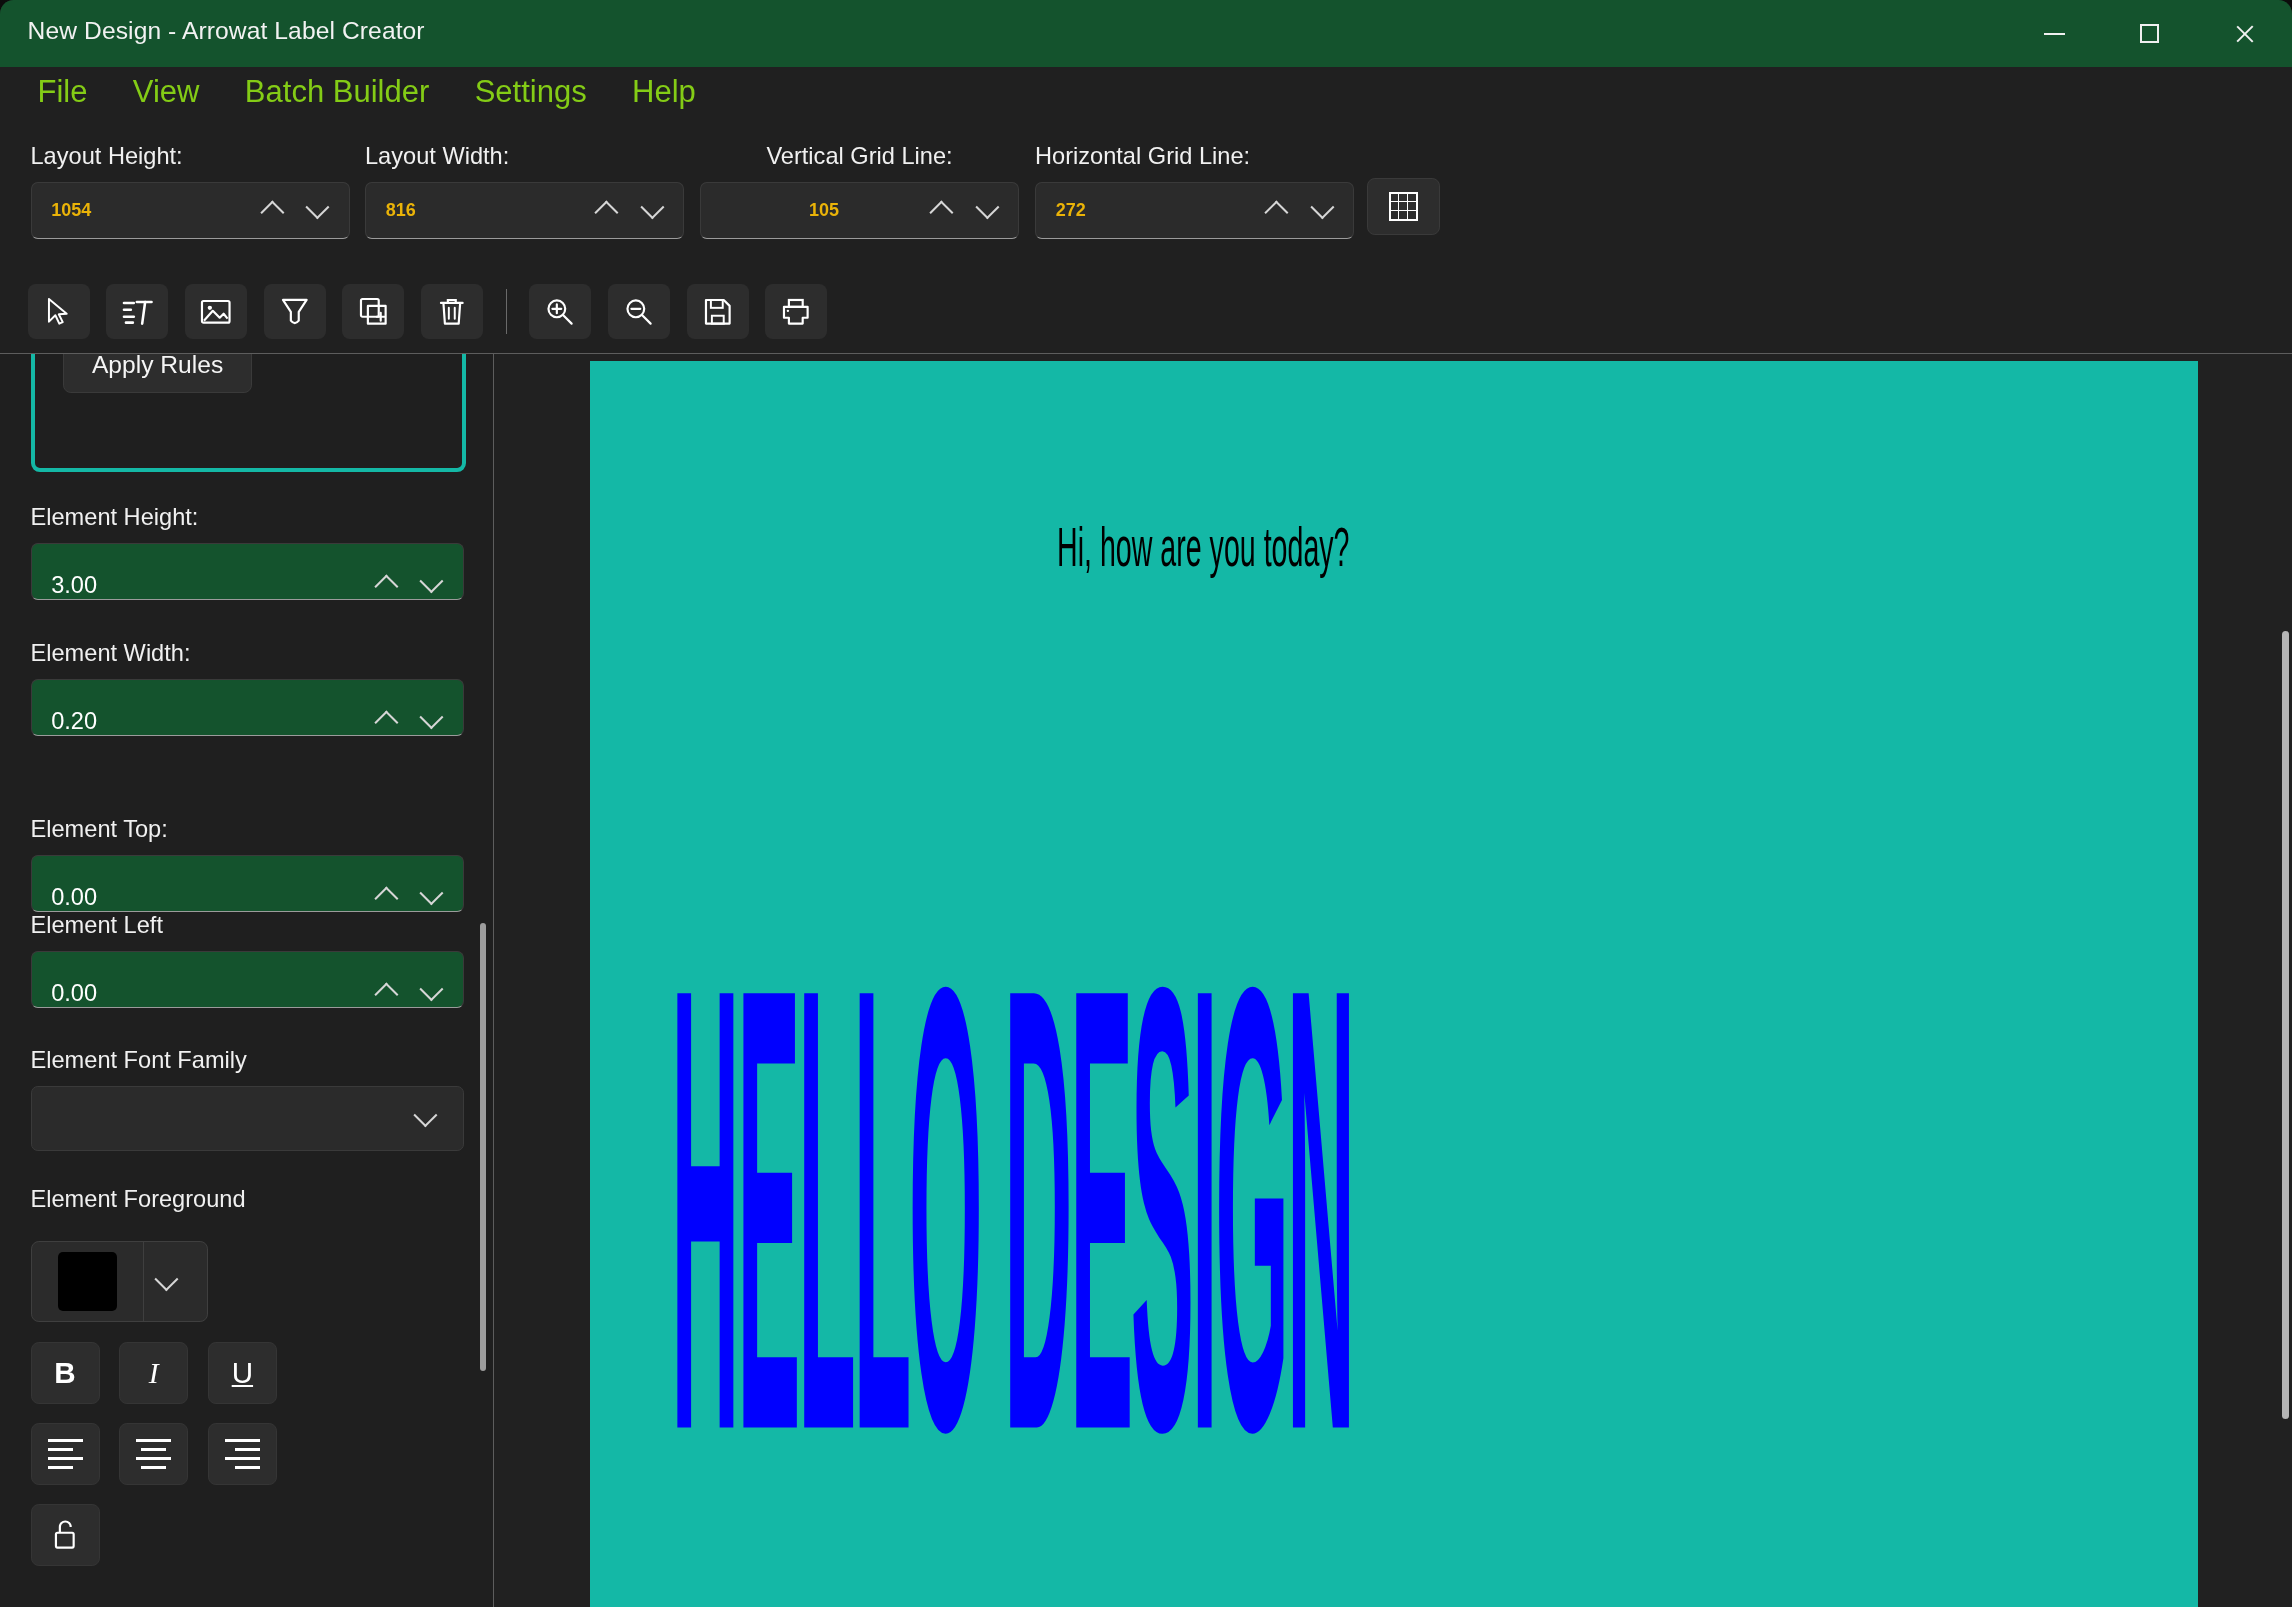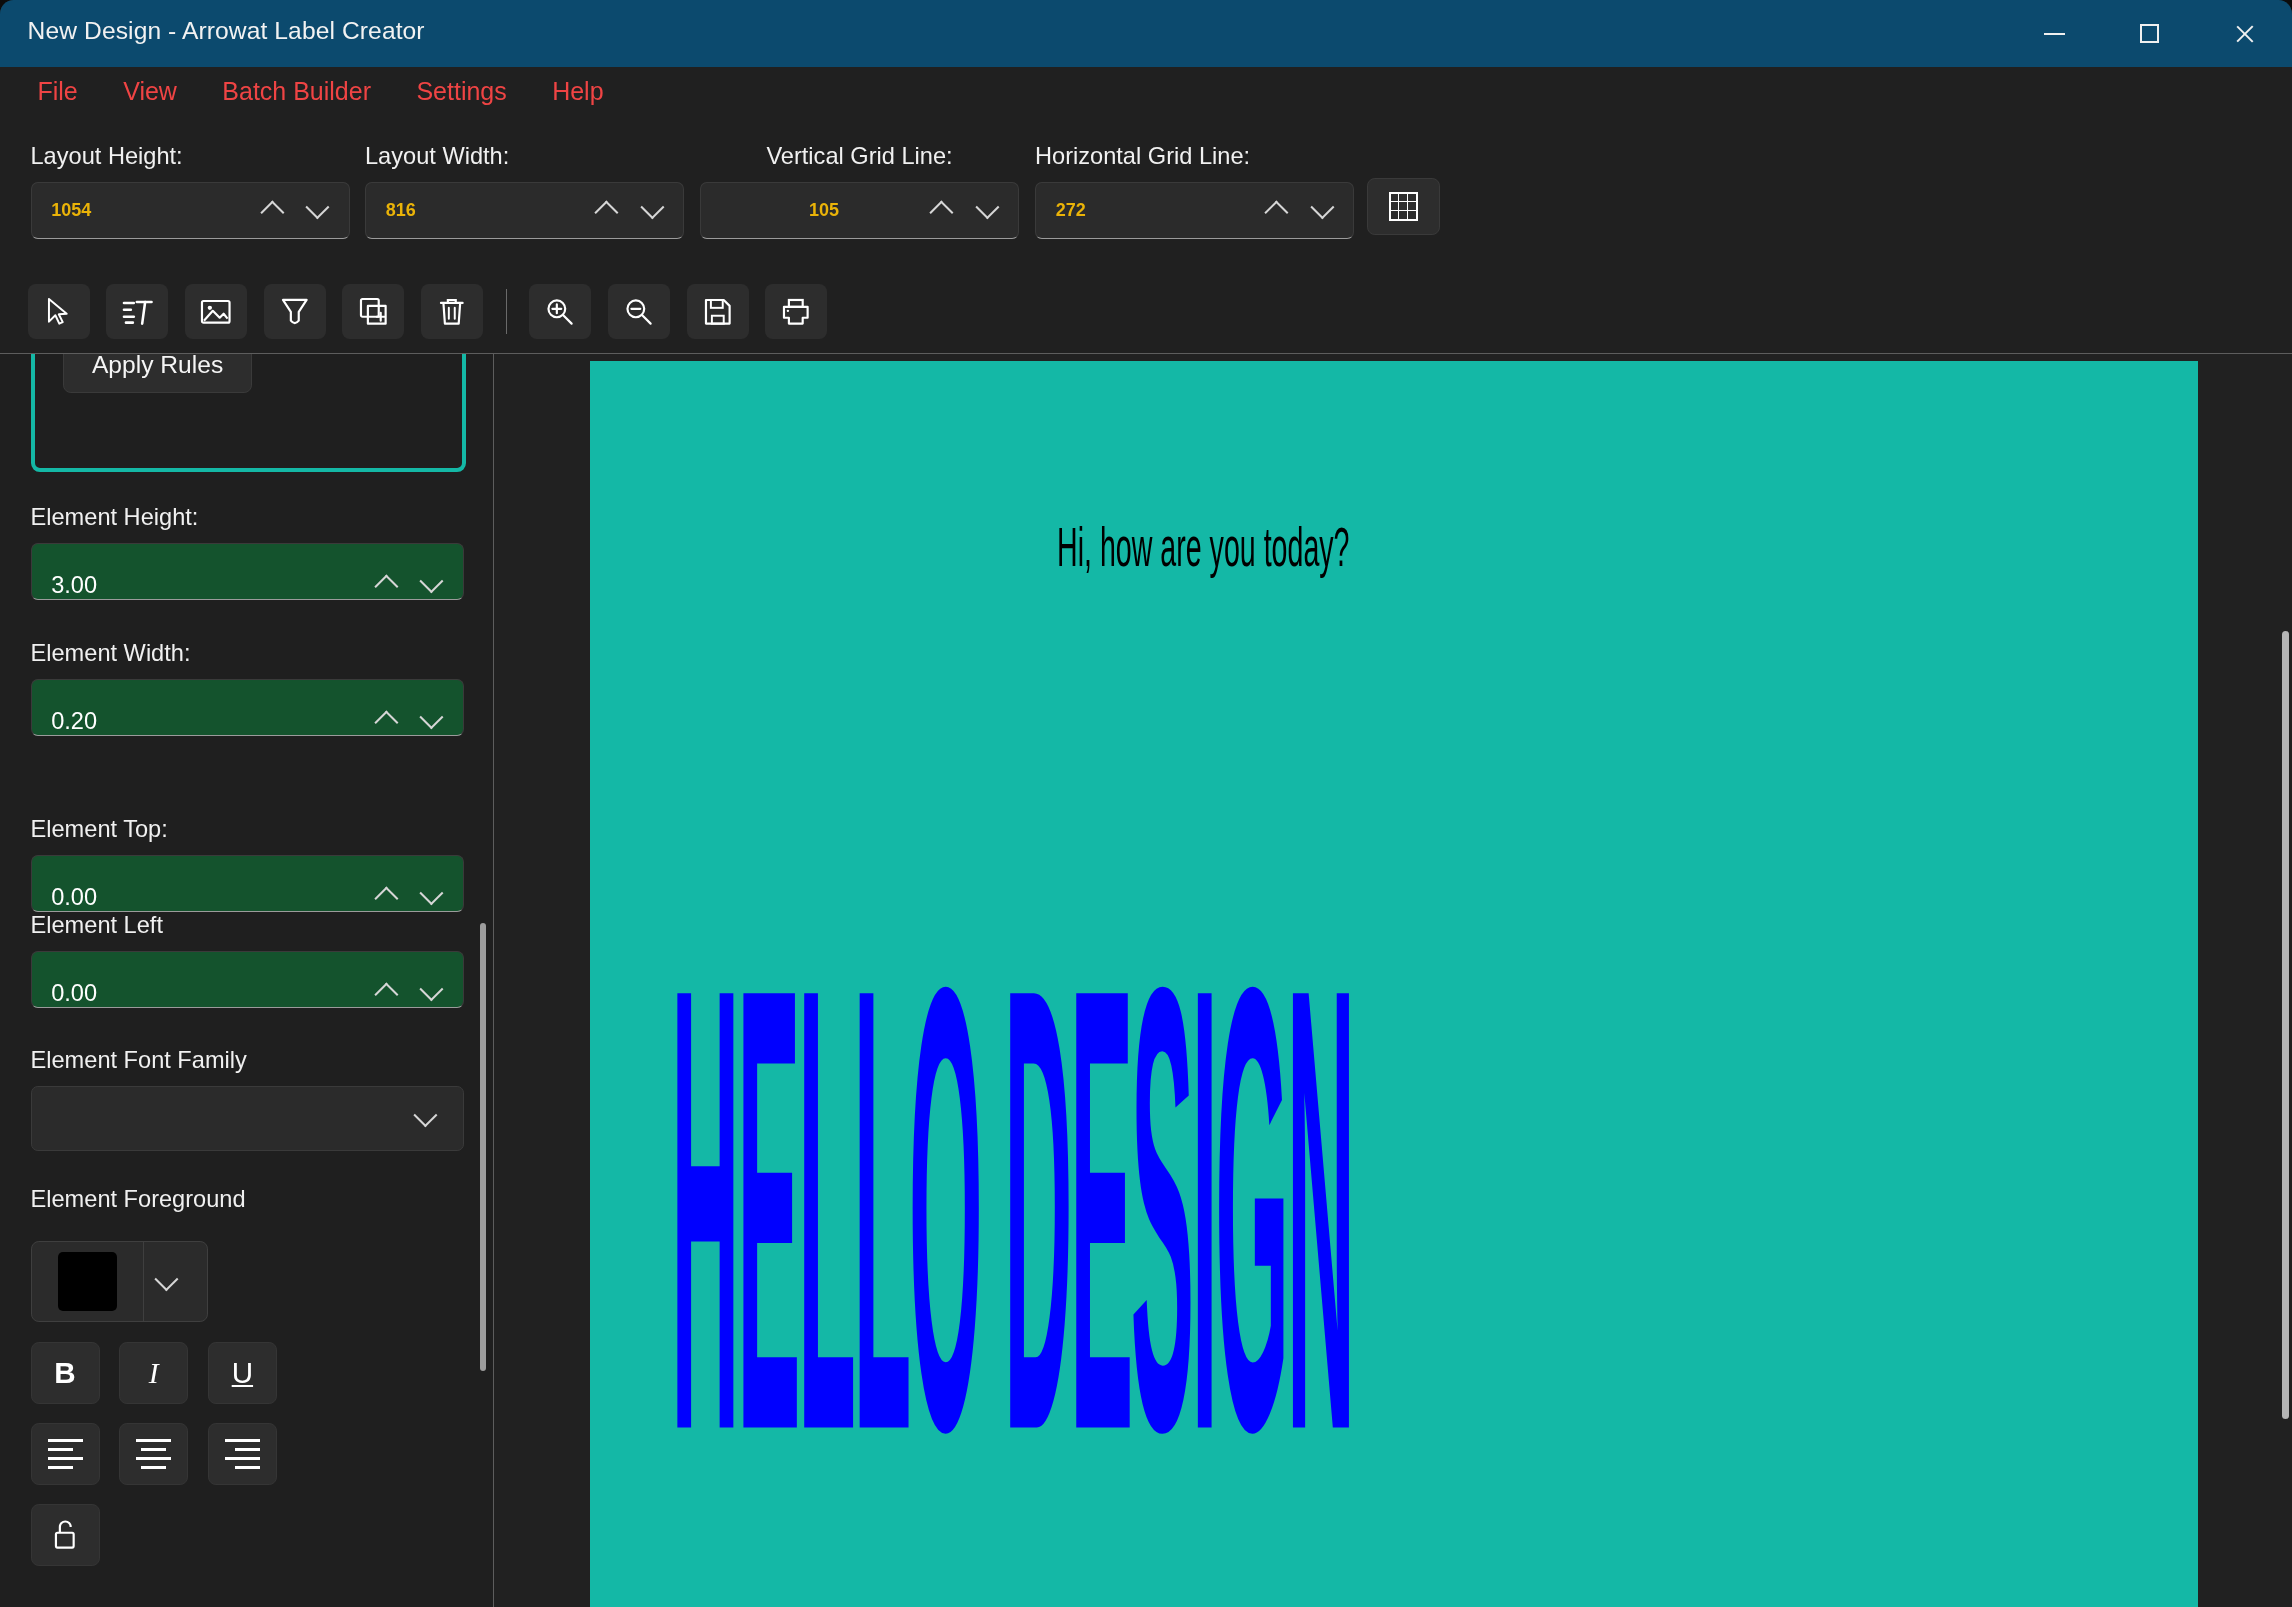--- a/index.html
+++ b/index.html
@@ -16,21 +16,21 @@
     background: #202020;
     border-top-left-radius: 13.8px;
     border-top-right-radius: 13.8px;
     overflow: hidden;
   }
 
   
   .titlebar {
     position: absolute; left: 0; top: 0;
     width: 2292px; height: 67px;
-    background: #0c4a6e;
+    background: #14532d;
   }
   .title-text {
     position: absolute; left: 27.6px; top: 16.7px;
     font-size: 24.6px; color: #f2f2f2;
     letter-spacing: 0.1px;
     white-space: nowrap;
   }
   .winbtns { position: absolute; right: 0; top: 0; display: flex; height: 67px; }
   .winbtn {
     width: 95px; height: 67px;
@@ -48,21 +48,21 @@
   .ico-close::after  { transform: rotate(-45deg); }
 
   
   .menubar {
     position: absolute; left: 0; top: 67px;
     width: 2292px; height: 49px;
     display: flex; align-items: center;
     padding-left: 21.7px;
   }
   .menuitem {
-    font-size: 25px; color: #ef4444;
+    font-size: 31px; color: #84cc16;
     padding: 5.9px 15.8px; margin-right: 13.8px;
     border-radius: 3.9px; white-space: nowrap;
   }
 
   
   .spinstrip { position: absolute; left: 0; top: 143px; width: 2292px; height: 118px; }
   .spinfield { position: absolute; top: 0; }
   .spinbox {
     position: relative;
     height: 57px;

